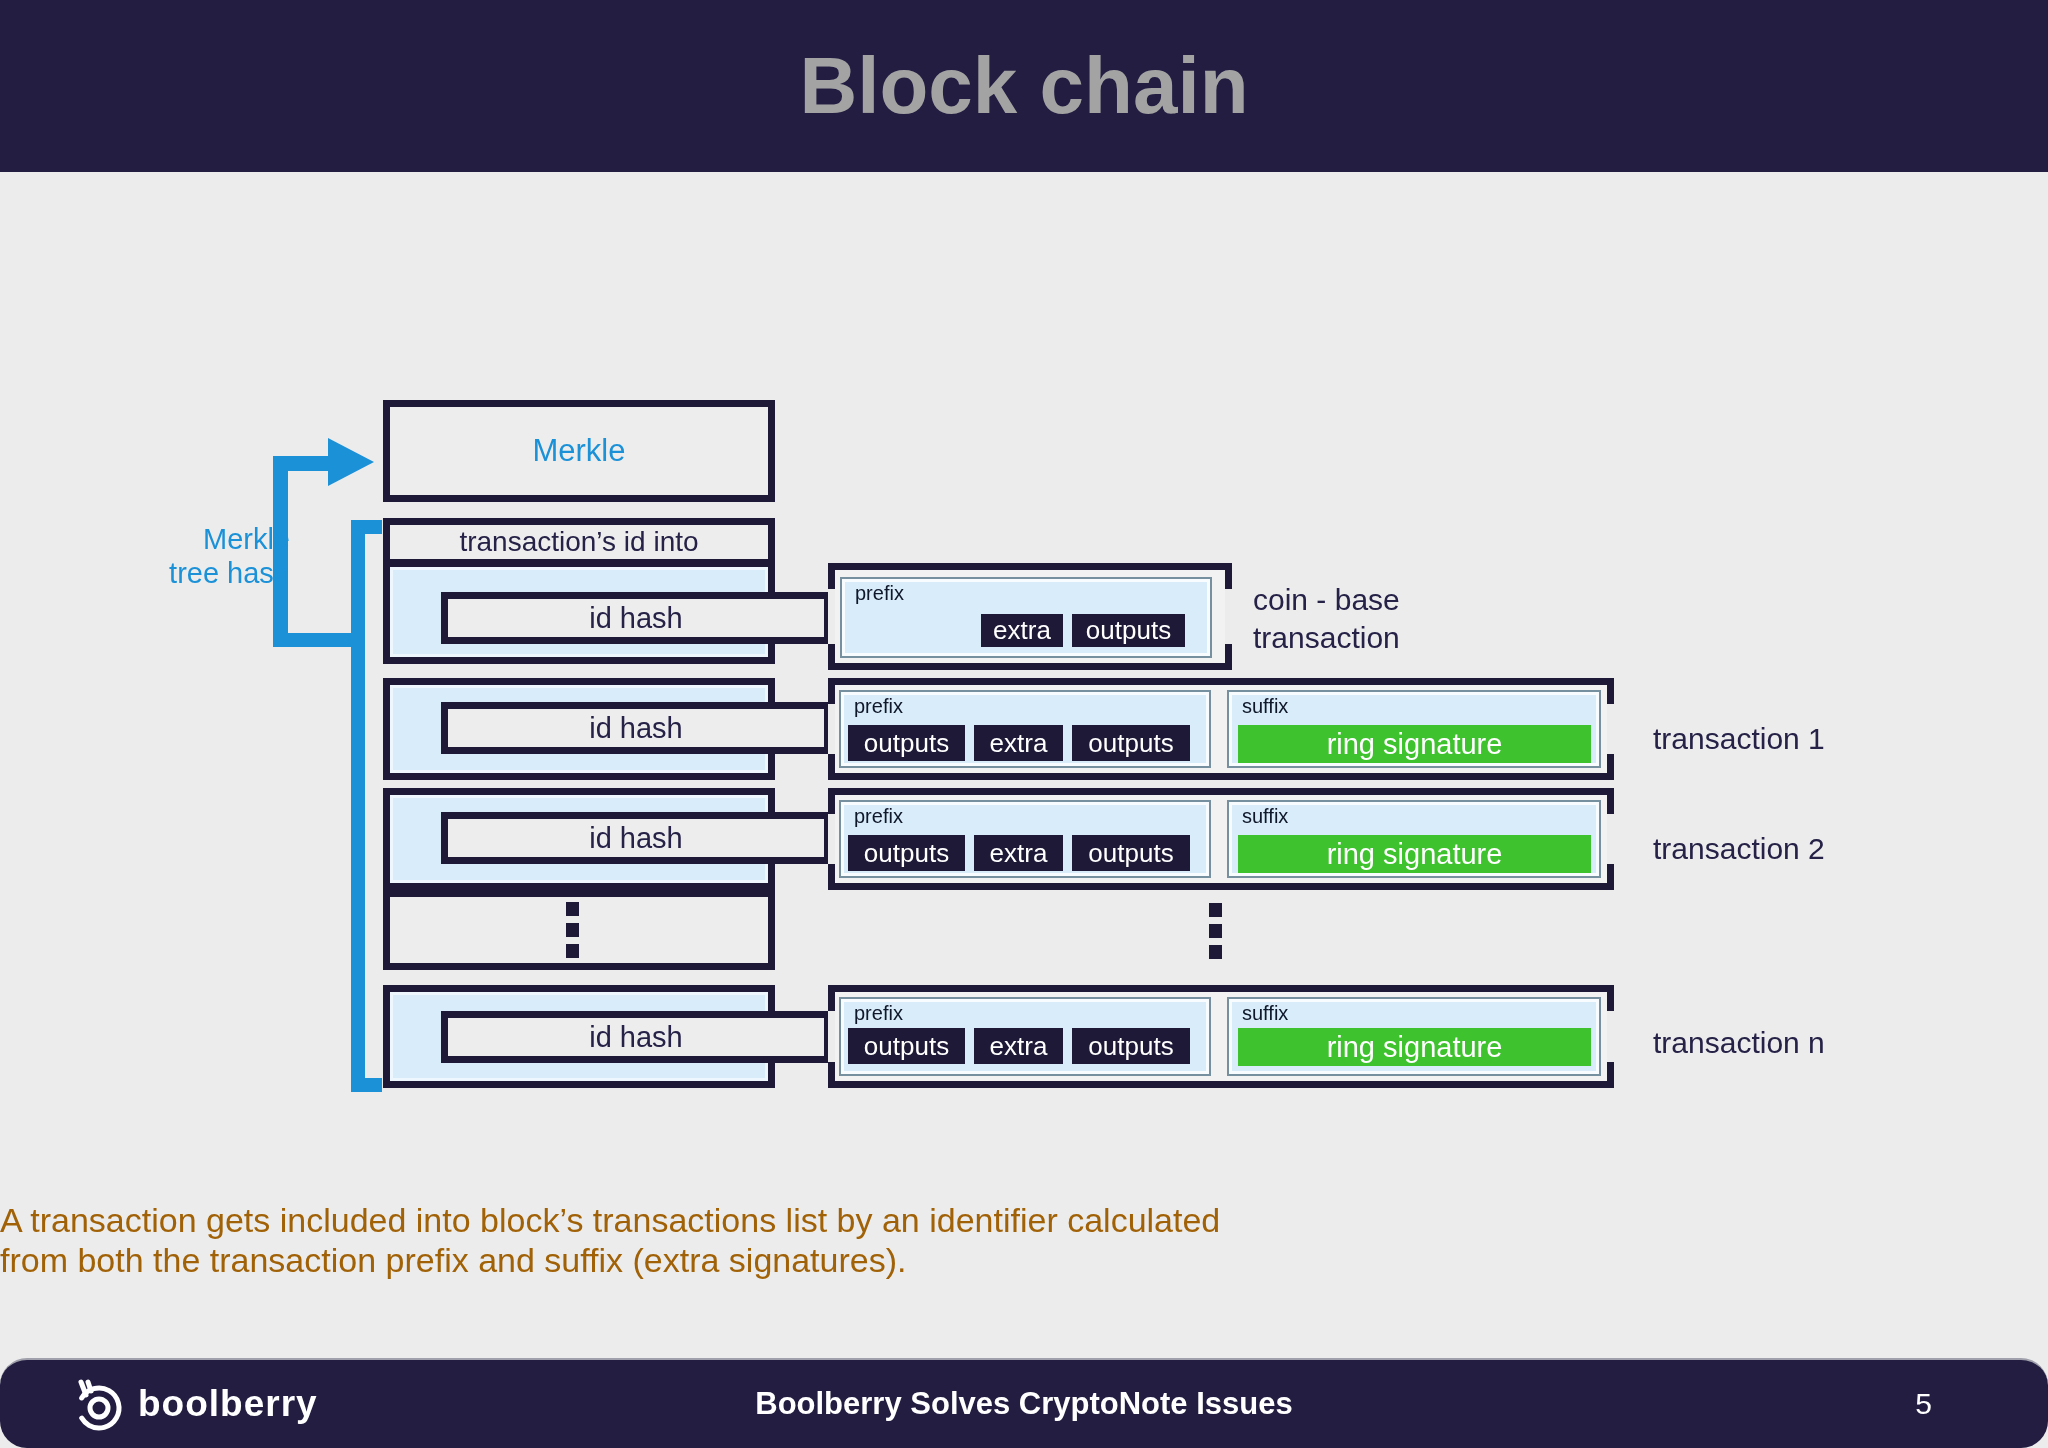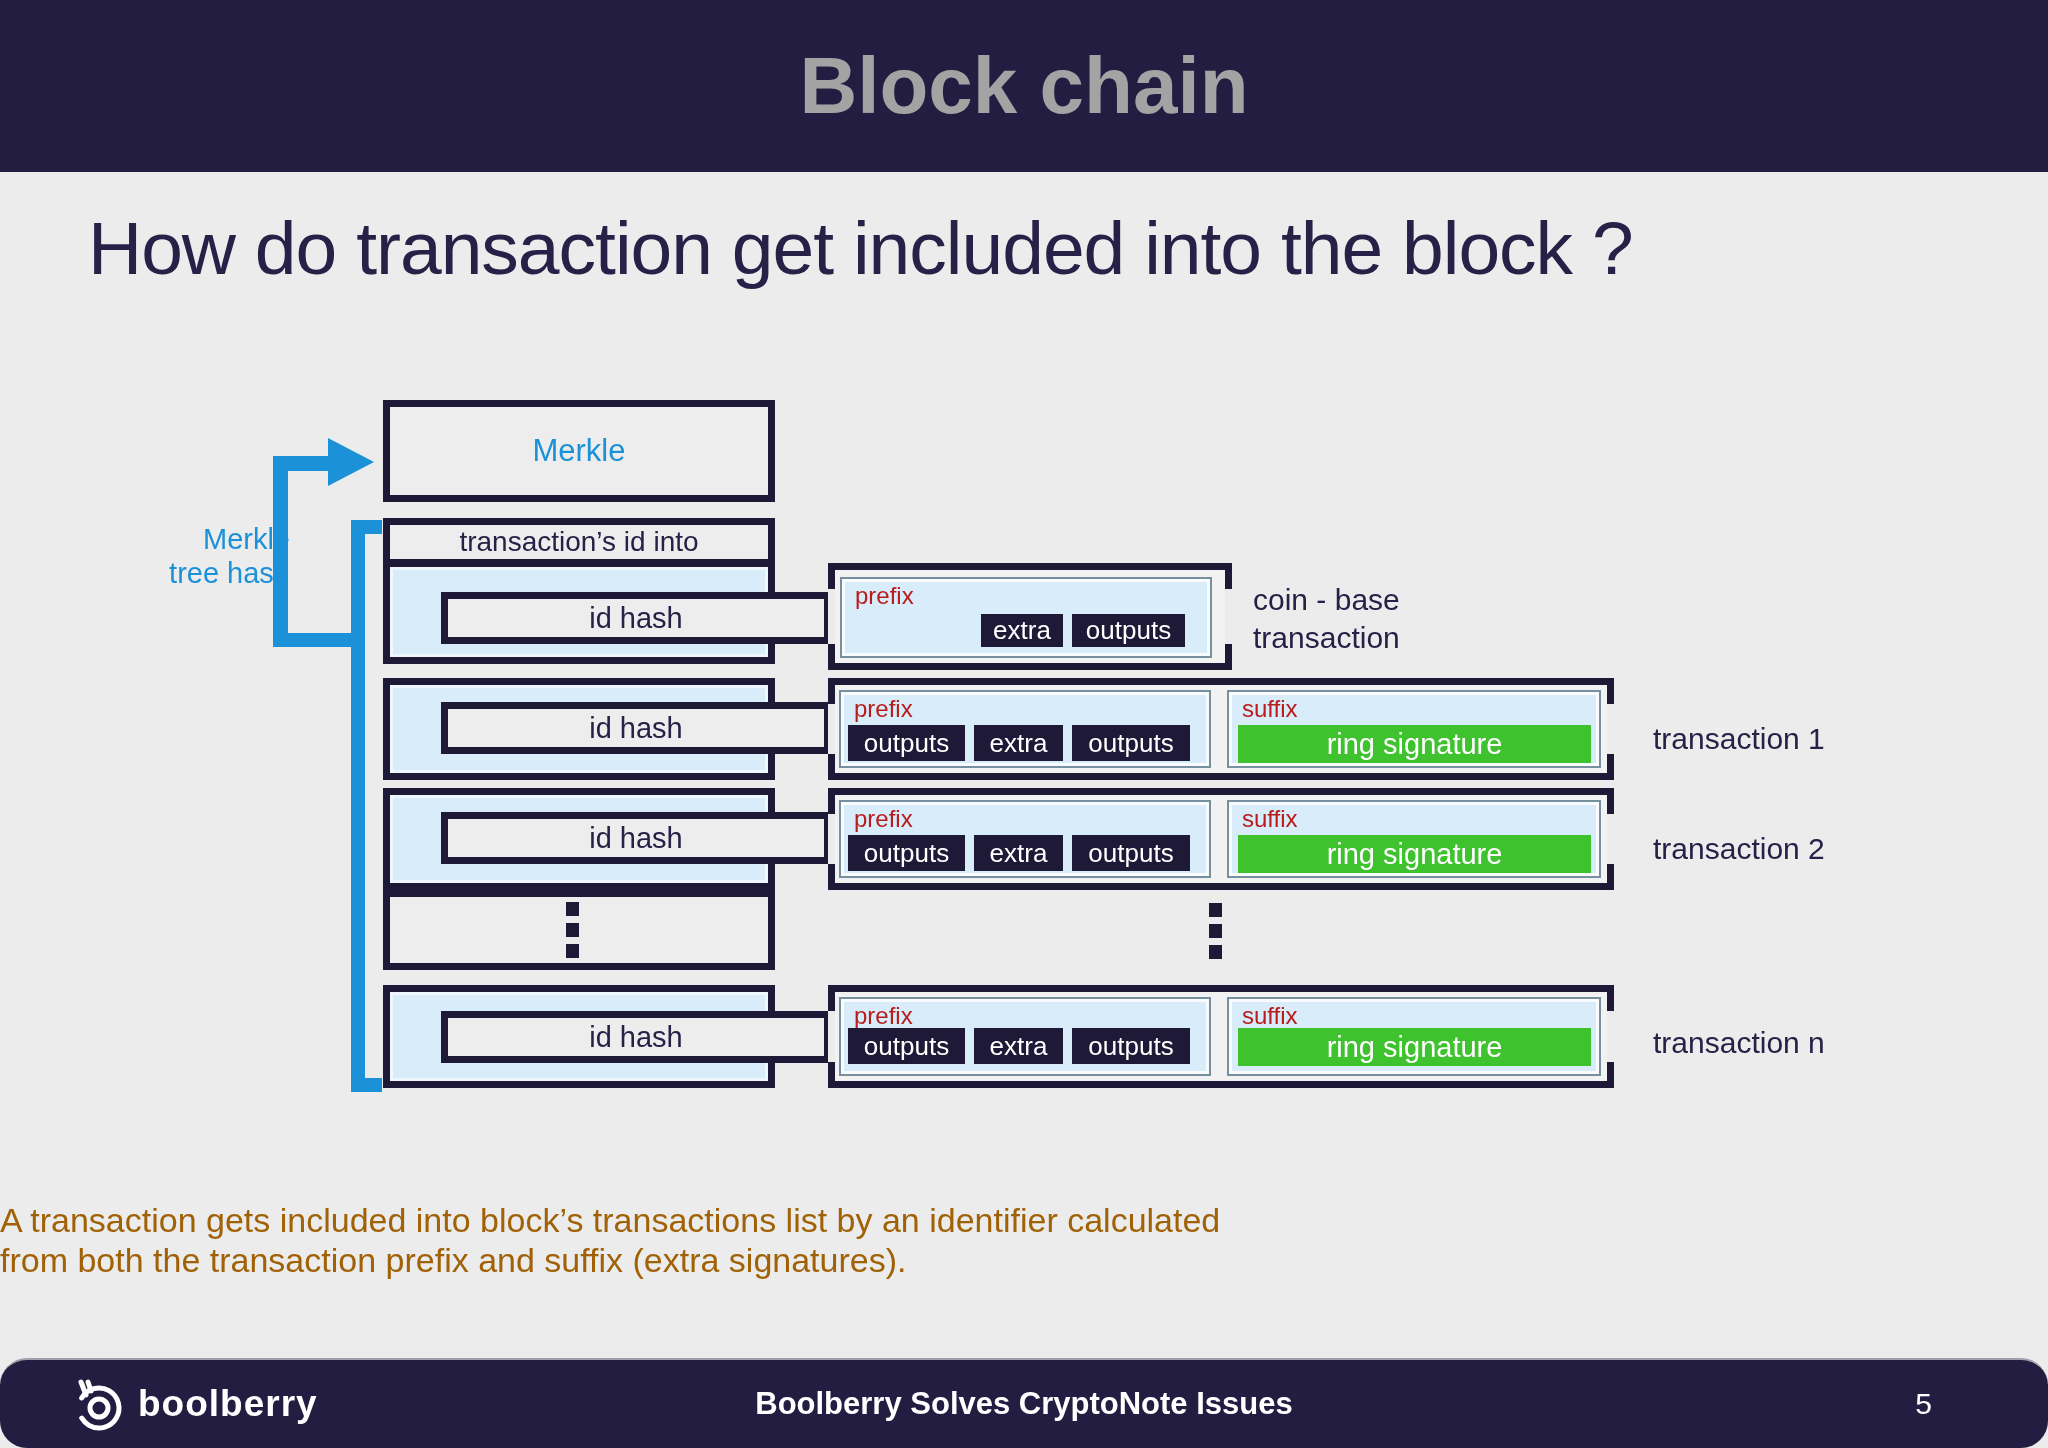--- a/index.html
+++ b/index.html
@@ -41,21 +41,21 @@
 
   
   .abs { position:absolute; }
   .nbox { position:absolute; border:7px solid #1d1936; background:#ededee; }
   .bluefill { background:#d8ecf9; box-shadow:inset 0 0 0 3px #eef7fd; }
   .outer { position:absolute; border:7px solid #1d1936; background:#f2f2f3; }
   .notch { position:absolute; background:#ececed; }
   .inner {
     position:absolute; background:#d8ecf9;
     border:2px solid #76909f; box-shadow:inset 0 0 0 3px rgba(255,255,255,.85);
-    padding:3px 0 0 13px; font-size:24px; font-weight:500; color:#b91c1c;
+    padding:3px 0 0 13px; font-size:20px; font-weight:500; color:#0f172a;
   }
   .connector {
     position:absolute; left:441px; width:390px; height:52px;
     border:7px solid #1d1936; background:#ededee;
     display:flex; align-items:center; justify-content:center;
     font-size:29px; font-weight:500; color:#262247;
   }
   .badge {
     position:absolute; background:#1d1936; color:#fff;
     display:flex; align-items:center; justify-content:center;
@@ -83,21 +83,20 @@
 </style>
 </head>
 <body>
 
 <div class="slide">
 
   <div class="header">
     <h1>Block chain</h1>
   </div>
 
-  <div class="heading">How do transaction get included into the block ?</div>
 
   <div class="abs blue" style="left:273px; top:456px; width:60px; height:15px;"></div>
   <div class="arrowhead" style="left:328px; top:438px;"></div>
   <div class="abs blue" style="left:273px; top:456px; width:15px; height:191px;"></div>
   <div class="abs blue" style="left:273px; top:633px; width:88px; height:14px;"></div>
   <div class="abs blue" style="left:351px; top:520px; width:14px; height:572px;"></div>
   <div class="abs blue" style="left:351px; top:520px; width:31px; height:14px;"></div>
   <div class="abs blue" style="left:351px; top:1078px; width:31px; height:14px;"></div>
 
   <div class="mth-label">

